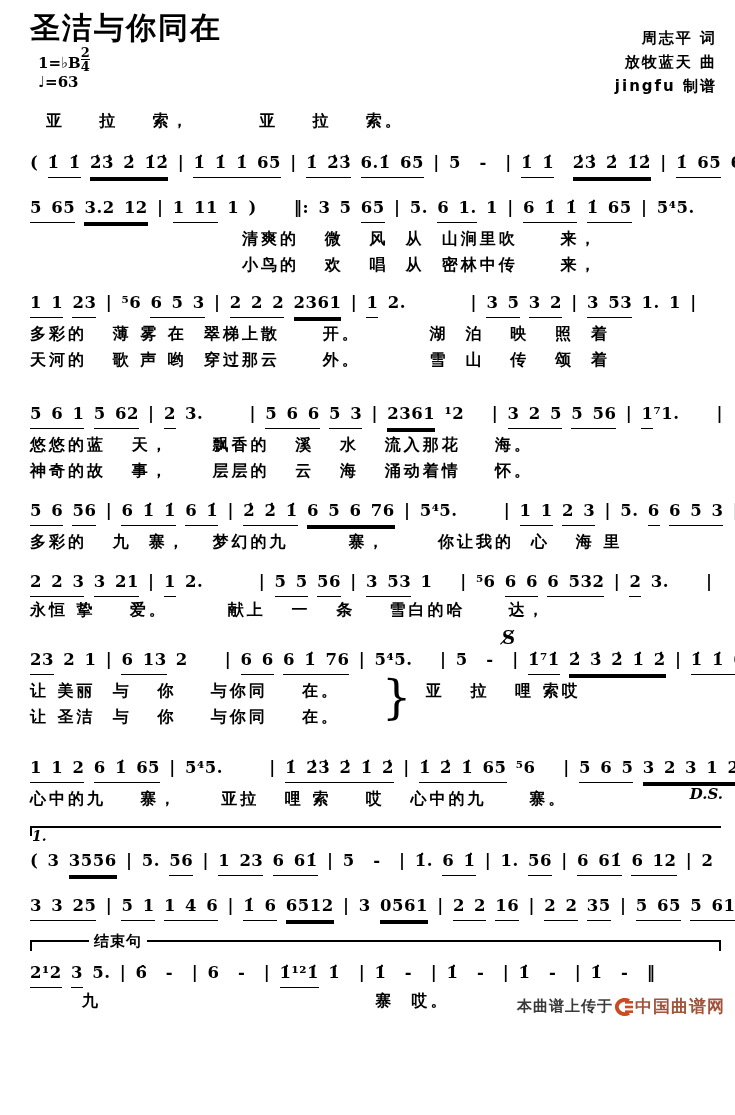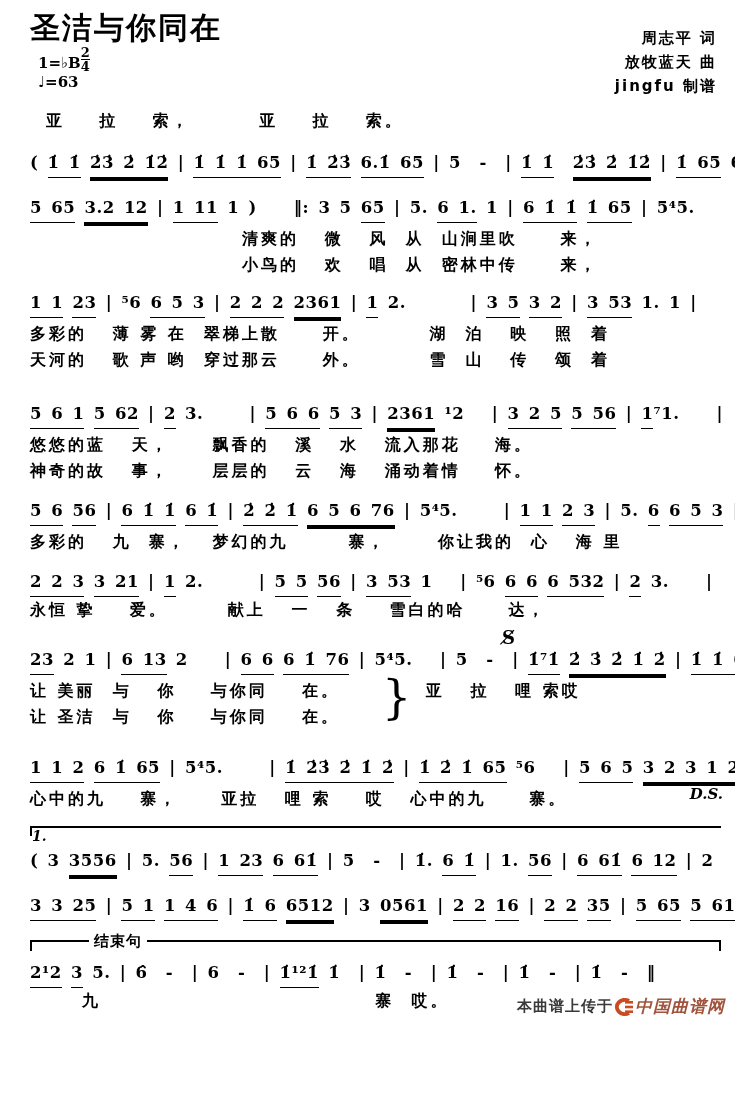--- a/index.html
+++ b/index.html
@@ -35,21 +35,21 @@
              font-size:15px;font-weight:bold;letter-spacing:1px;margin-left:45px;}
   .segno{position:absolute;font-family:"DejaVu Serif",serif;font-weight:bold;
          font-size:18px;top:-20px;left:472px;}
   .brace{position:absolute;left:352px;top:-6px;font-size:46px;font-weight:normal;
          font-family:"DejaVu Serif",serif;line-height:56px;}
   .ds{position:absolute;right:2px;top:4px;font-family:"DejaVu Serif",serif;
       font-style:italic;font-weight:bold;font-size:15px;letter-spacing:0;}
   .bottomrow{position:relative;height:34px;}
   .watermark{position:absolute;right:0;bottom:4px;display:flex;align-items:center;}
   .wm-prefix{font-size:15px;font-weight:bold;color:#3a3a3a;letter-spacing:1px;}
-  .wm-site{font-size:17px;font-weight:bold;font-style:italic;color:#a1543c;letter-spacing:1px;}
+  .wm-site{font-size:17px;font-weight:bold;color:#a1543c;letter-spacing:1px;}
   .wm-logo{width:22px;height:20px;display:inline-block;}
 </style>
 </head>
 <body>
 
 <div class="sheet">
 
   <div class="header">
     <div class="title">圣洁与你同在</div>
     <div class="credits">

